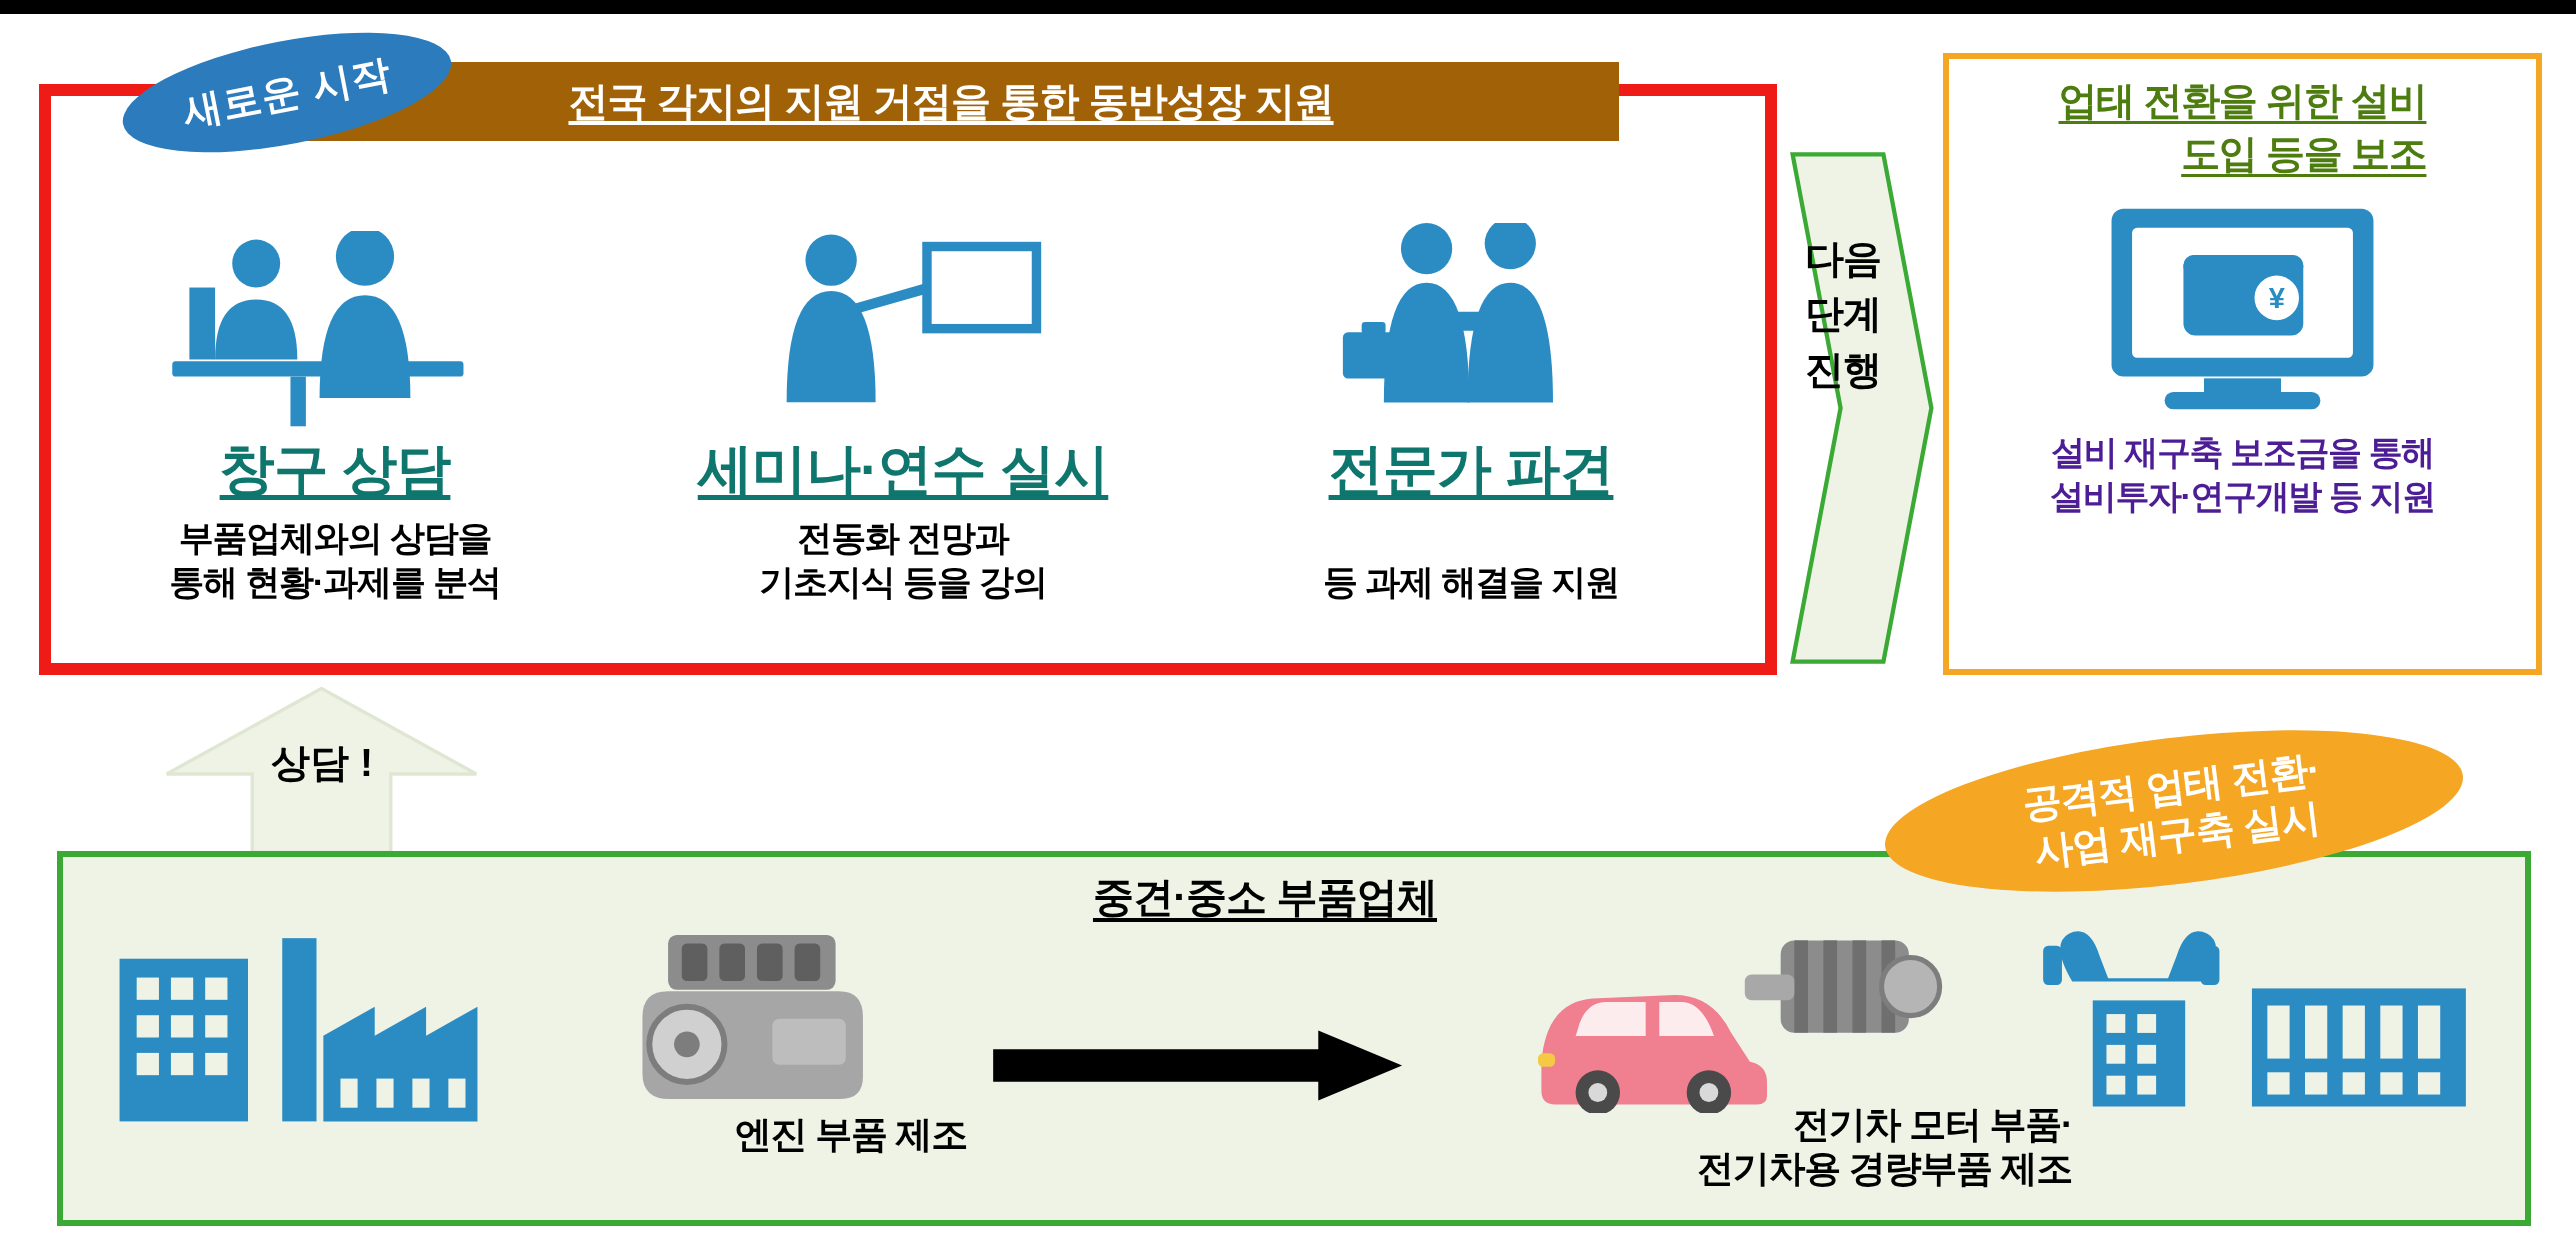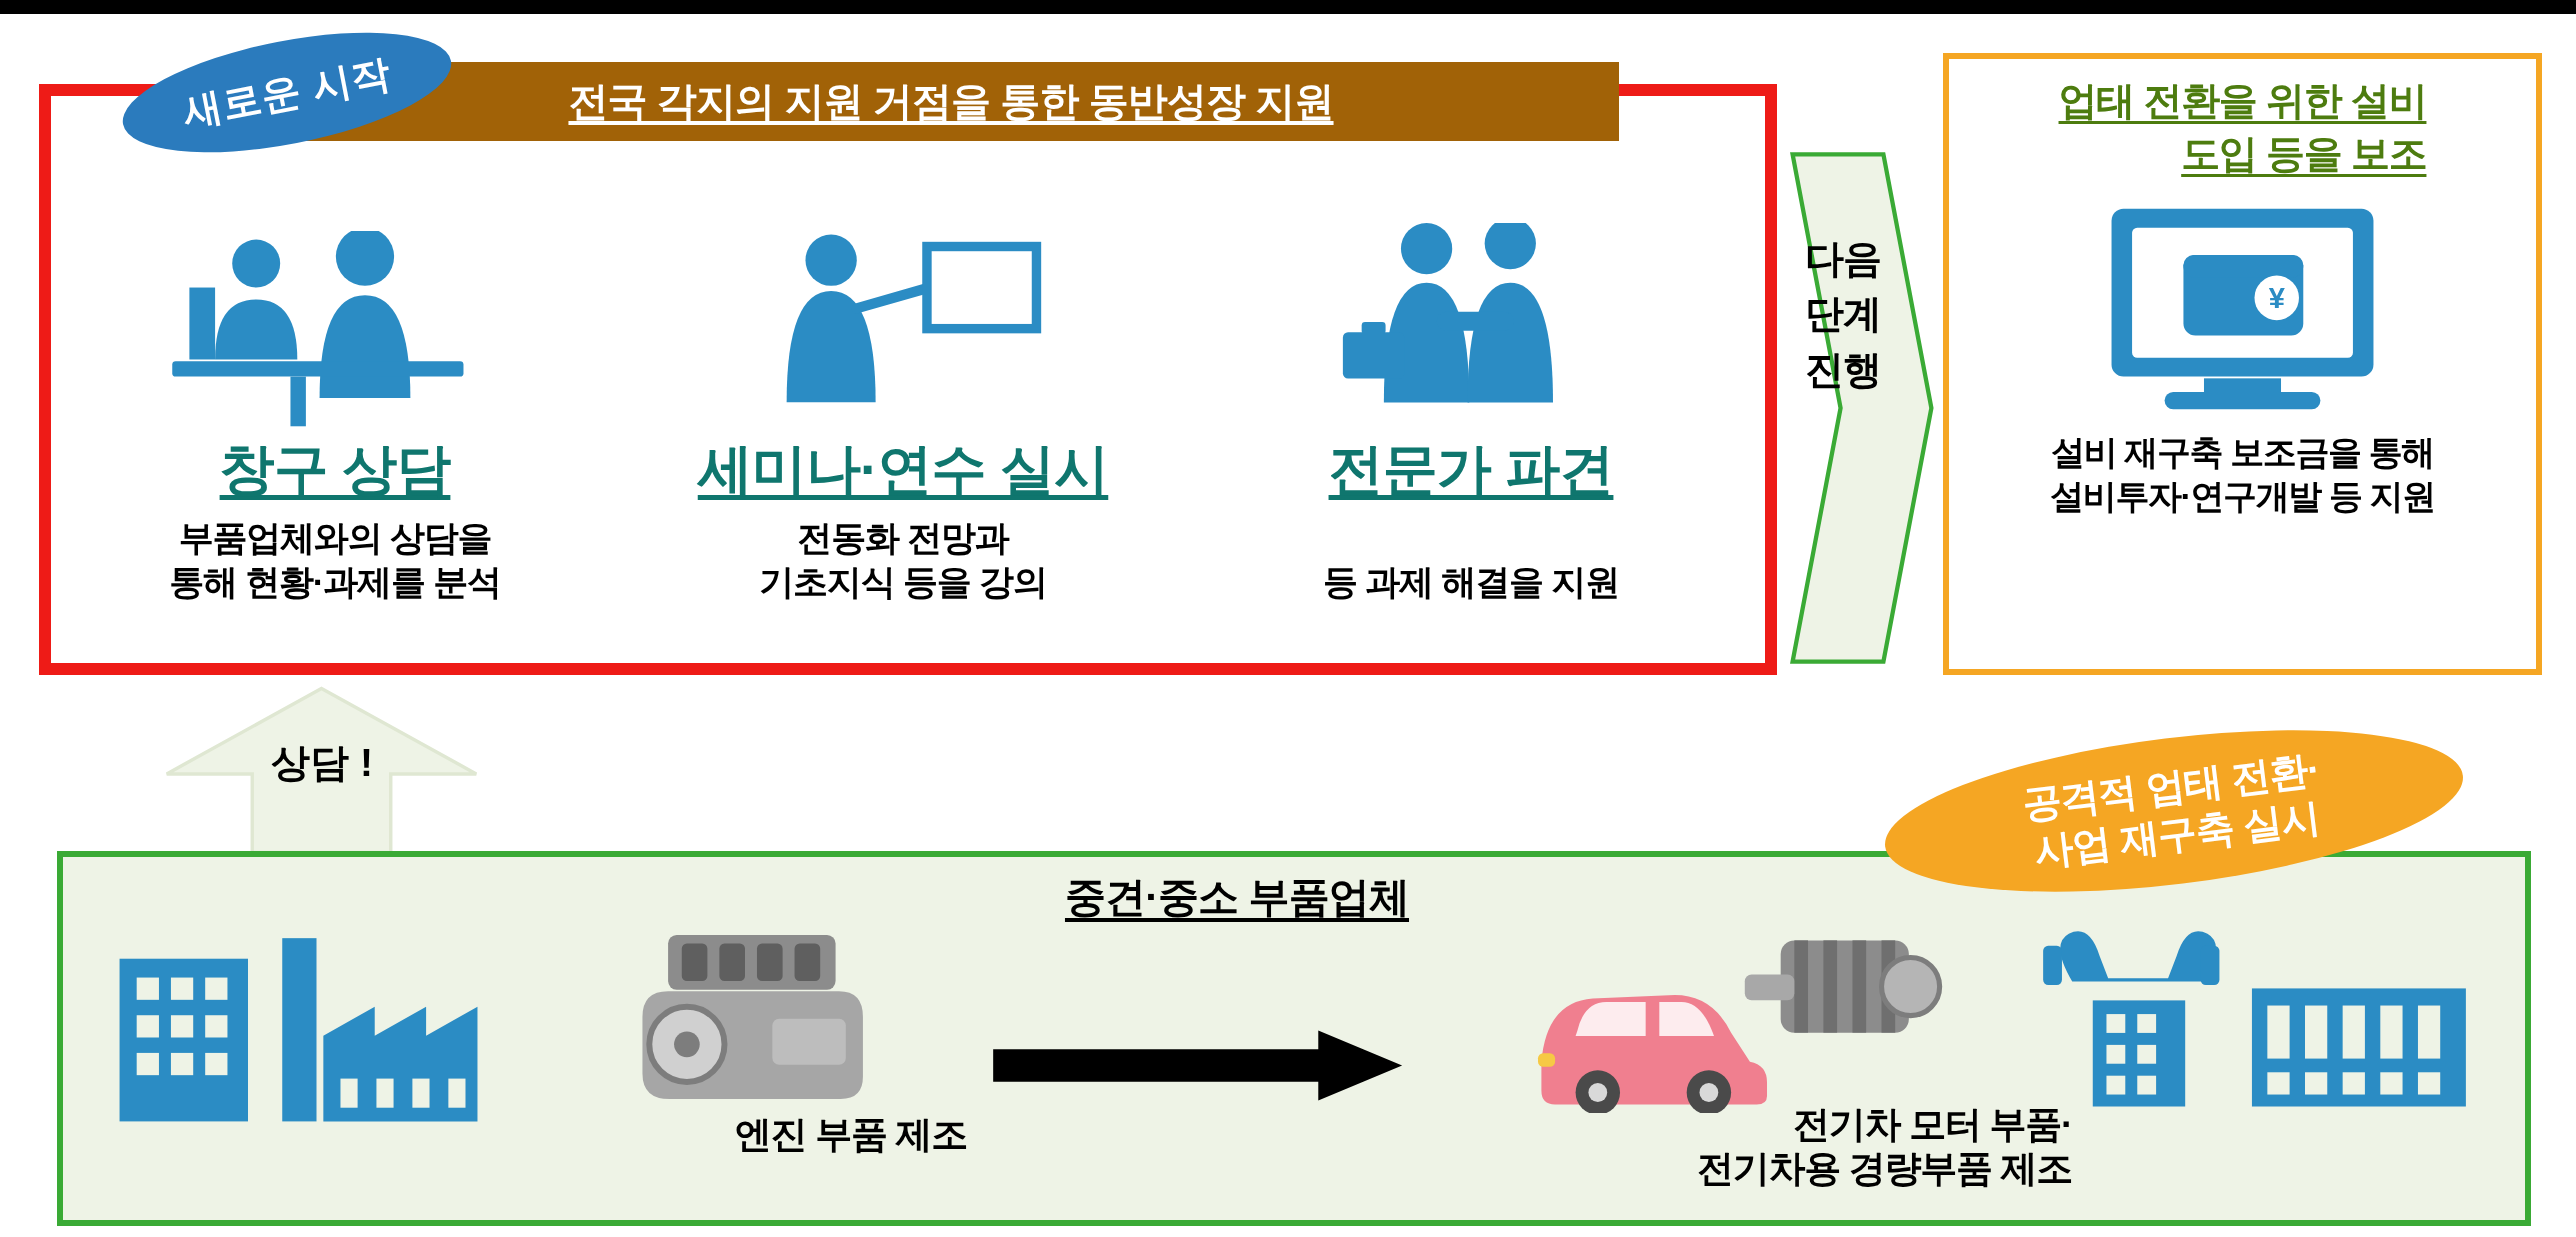--- a/index.html
+++ b/index.html
@@ -117,21 +117,21 @@
     text-align: right;
     line-height: 1.36;
     margin-top: 15.4px;
     text-decoration: underline;
     text-underline-offset: 6.8px;
     letter-spacing: -1.3px;
   }
   .orange-desc {
     font-size: 34px;
     font-weight: bold;
-    color: #000000;
+    color: #4c1d95;
     text-align: center;
     line-height: 1.3;
     margin-top: 13.7px;
     letter-spacing: -1.4px;
   }
   
   .next-arrow {
     position: absolute;
     left: 1789px; top: 151px;
     width: 146px; height: 514px;
@@ -336,21 +336,21 @@
 </div>
 
 <div class="up-arrow">
   <svg width="317" height="171" viewBox="0 0 370 200">
     <polygon points="185,4 366,104 266,104 266,196 104,196 104,104 4,104" fill="#eef3e6" stroke="#dfe7d2" stroke-width="4"></polygon>
   </svg>
 </div>
 <div class="up-arrow-label">상담 !</div>
 
 <div class="green-box"></div>
-<div class="green-title" style="top:870px;">중견·중소 부품업체</div>
+<div class="green-title" style="top:870px;margin-left:28px;">중견·중소 부품업체</div>
 
 <div style="position:absolute; left:111px; top:933px;">
   <svg width="411" height="197" viewBox="0 0 480 230">
     <g fill="#2b8cc4">
       <rect x="10" y="30" width="150" height="190"></rect>
       <g fill="#eef3e6">
         <rect x="30" y="52" width="26" height="26"></rect>
           <rect x="70" y="52" width="26" height="26"></rect>
           <rect x="110" y="52" width="26" height="26"></rect>
         <rect x="30" y="96" width="26" height="26"></rect>

